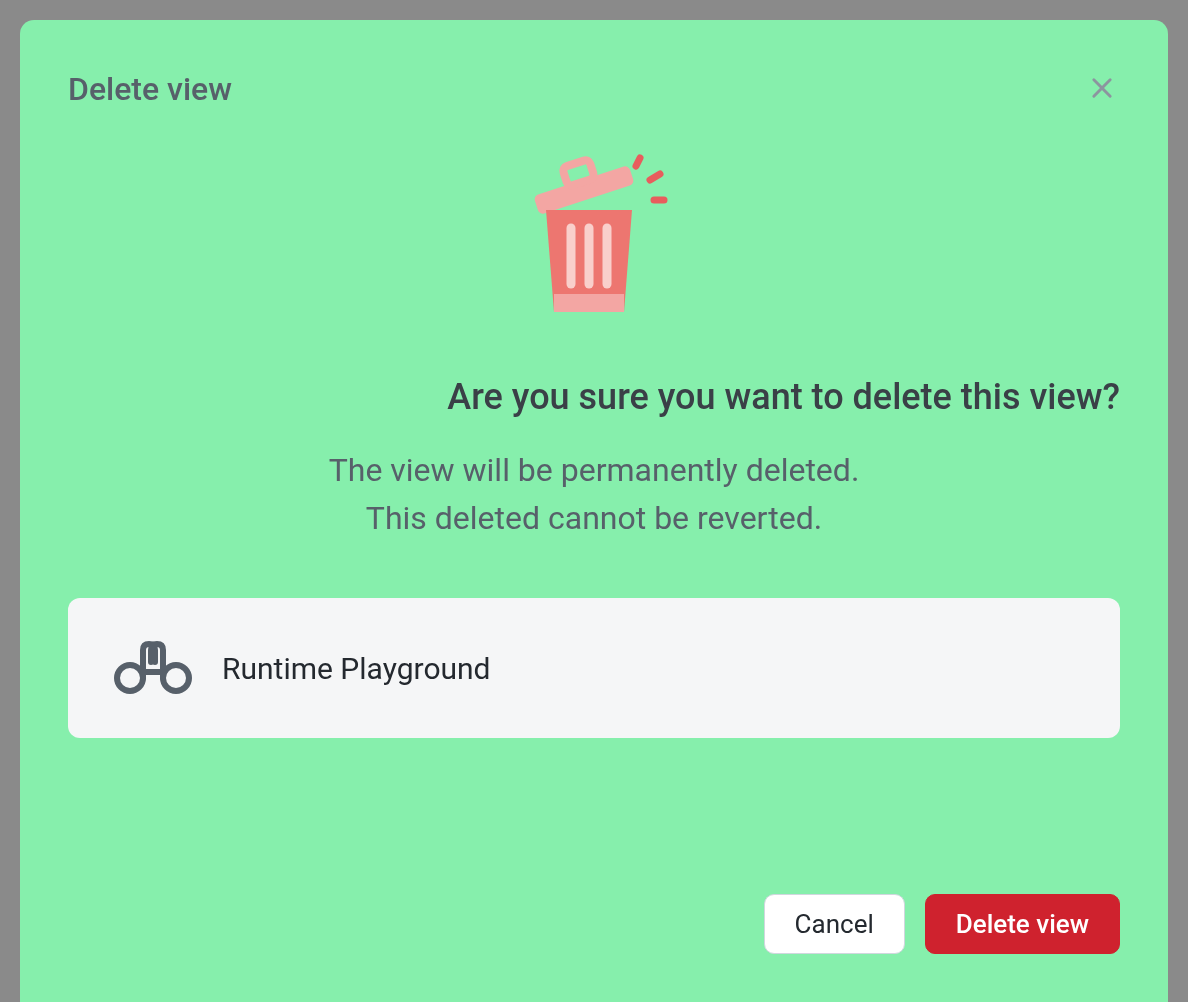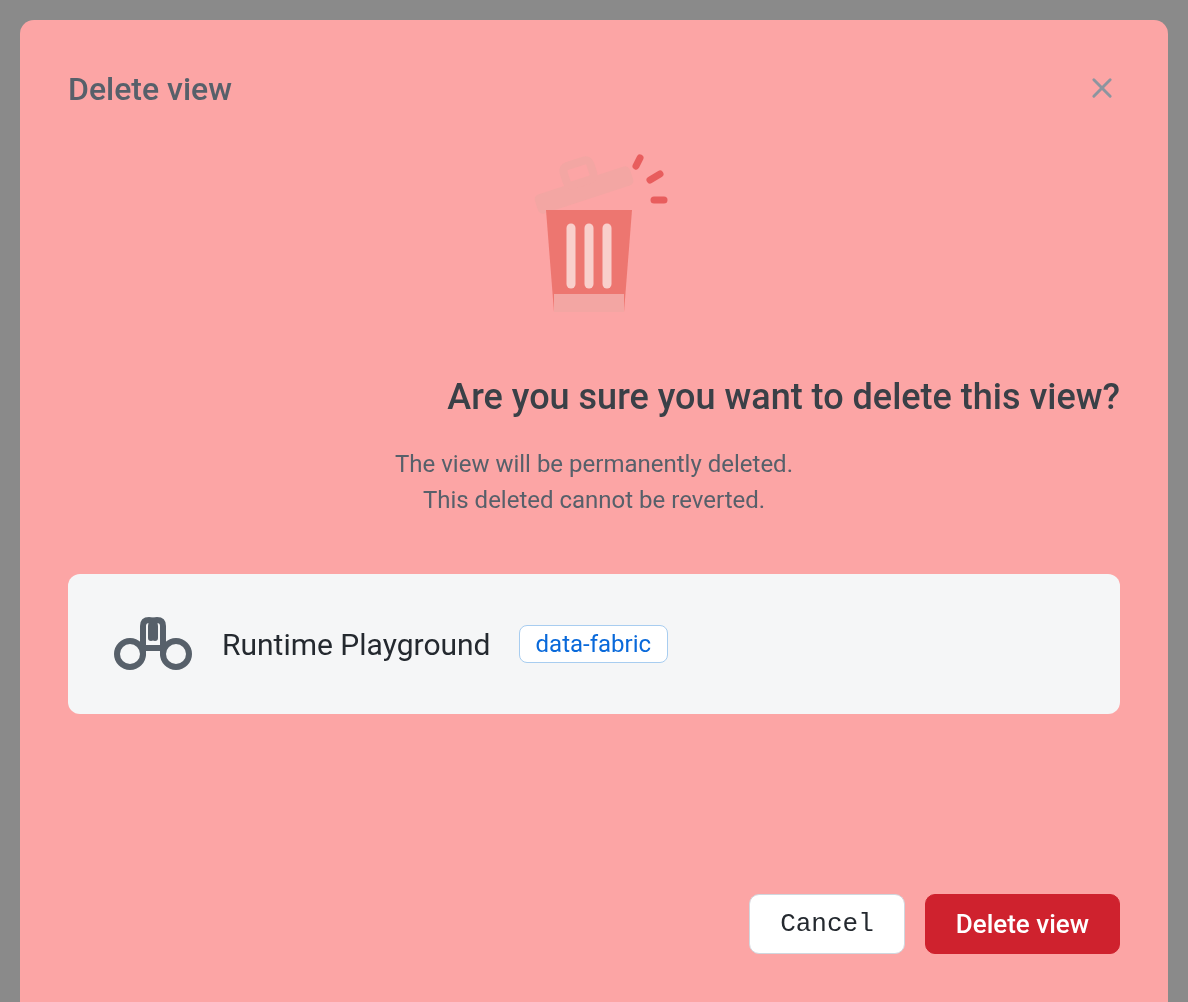--- a/index.html
+++ b/index.html
@@ -14,21 +14,21 @@
       height: 1002px;
       position: relative;
       overflow: hidden;
     }
     .modal {
       position: absolute;
       top: 20px;
       left: 20px;
       right: 20px;
       bottom: 0;
-      background: #fca5a5;
+      background: #86efac;
       border-radius: 14px 14px 0 0;
       padding: 50px 48px 48px 48px;
       display: flex;
       flex-direction: column;
     }
     .modal-header {
       display: flex;
       justify-content: space-between;
       align-items: flex-start;
     }
@@ -58,21 +58,21 @@
       margin-bottom: 48px;
     }
     .heading {
       font-size: 36px;
       font-weight: 500;
       color: #3a4047;
       text-align: right;
       margin-bottom: 28px;
     }
     .subtext {
-      font-size: 24px;
+      font-size: 32px;
       color: #57606a;
       text-align: center;
       line-height: 1.5;
     }
     .view-card {
       background: #f5f6f7;
       border-radius: 12px;
       padding: 40px 44px;
       margin-top: 56px;
       display: flex;
@@ -106,21 +106,20 @@
       font-size: 26px;
       padding: 14px 30px;
       border-radius: 10px;
       cursor: pointer;
       font-family: inherit;
     }
     .btn-cancel {
       background: #ffffff;
       border: 1.5px solid #d0d7de;
       color: #24292f;
-      font-family: Liberation Mono, monospace;
     }
     .btn-delete {
       background: #cf222e;
       border: 1.5px solid #cf222e;
       color: #ffffff;
       font-weight: 500;
     }
   </style>
 </head>
 <body>
@@ -172,20 +171,19 @@
     <span class="view-icon">
       <svg width="82" height="56" viewBox="0 0 82 56" fill="none" stroke="currentColor" stroke-width="6" stroke-linecap="round" stroke-linejoin="round">
         <circle cx="18" cy="40" r="13"></circle>
         <circle cx="64" cy="40" r="13"></circle>
         <path d="M 31 40 L 31 12 Q 31 6 37 6 Q 43 6 43 12 L 43 24"></path>
         <path d="M 51 40 L 51 12 Q 51 6 45 6 Q 39 6 39 12 L 39 24"></path>
         <line x1="31" y1="34" x2="51" y2="34"></line>
       </svg>
     </span>
     <span class="view-name">Runtime Playground</span>
-    <span class="tag">data-fabric</span>
   </div>
 
   <div class="modal-footer">
     <button class="btn btn-cancel">Cancel</button>
     <button class="btn btn-delete">Delete view</button>
   </div>
 </div>
 
 </body></html>

